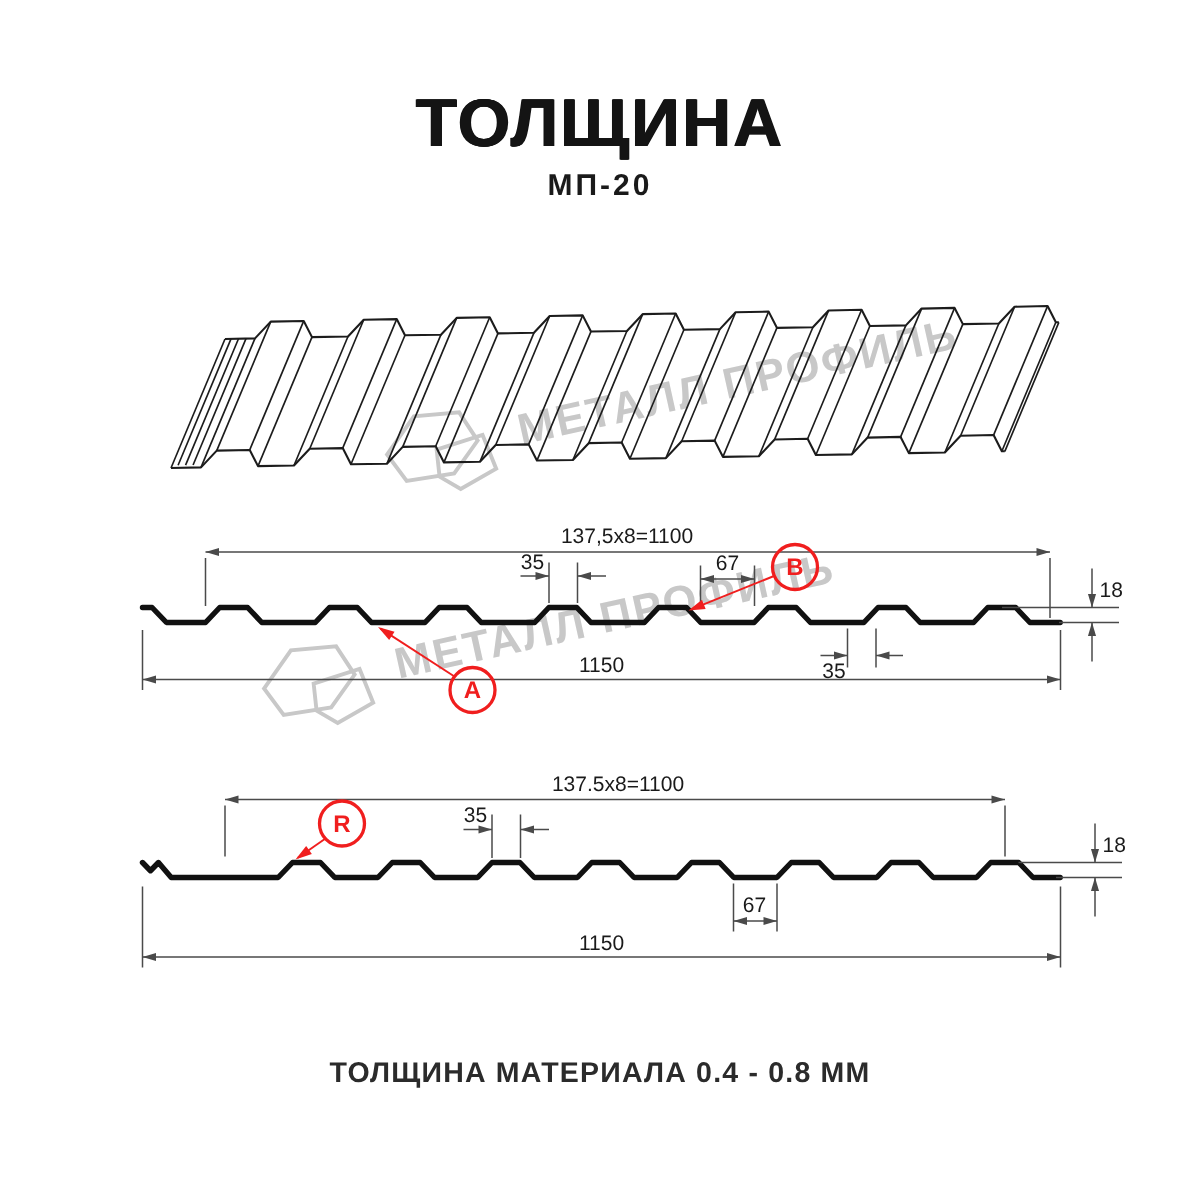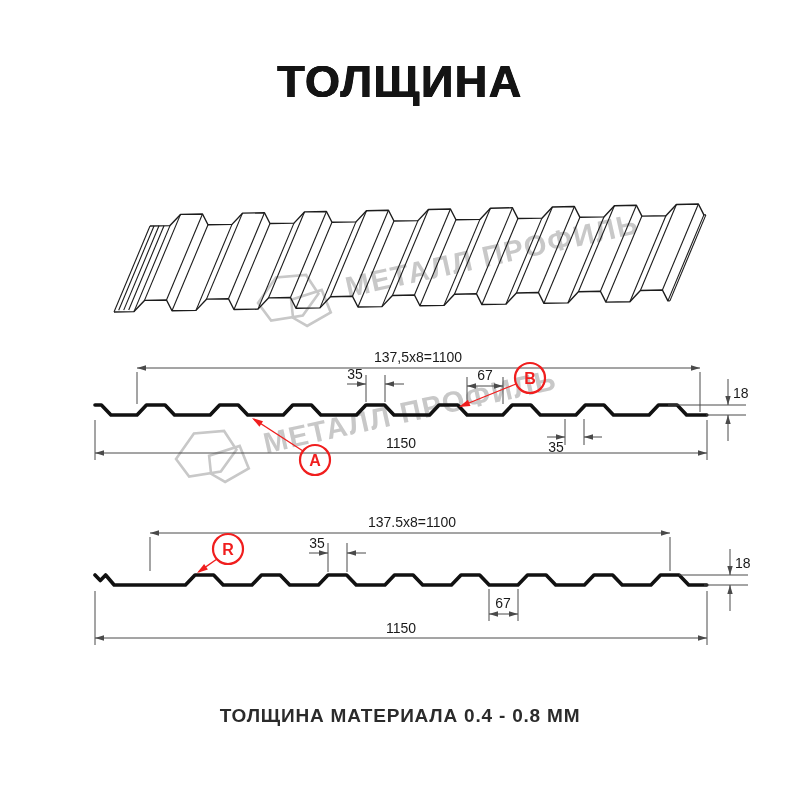--- a/index.html
+++ b/index.html
@@ -27,20 +27,21 @@
   .red-circ{fill:none;stroke:#f01e1e;stroke-width:2.2px;}
   .red-letter{font-family:"Liberation Sans",sans-serif;font-size:16px;font-weight:700;
               fill:#f01e1e;text-anchor:middle;}
 </style>
 </head>
 <body>
 
 <div class="page">
 
   <div class="title">ТОЛЩИНА</div>
+  <div class="subtitle">МП-20</div>
 
   <div class="wm" style="left:254px;top:276px;">
     <svg width="78" height="64" viewBox="0 0 78 64" style="position:static">
       <polygon points="5,28 28,7 58,11 66,32 46,50 14,48" fill="none" stroke="#c8c8c8" stroke-width="2.6"></polygon>
       <polygon points="38,32 70,29 74,53 48,61 36,50" fill="none" stroke="#c8c8c8" stroke-width="2.6"></polygon>
     </svg>
     <span class="wm-text">МЕТАЛЛ ПРОФИЛЬ</span>
   </div>
 
   <div class="wm" style="left:172px;top:432px;">

